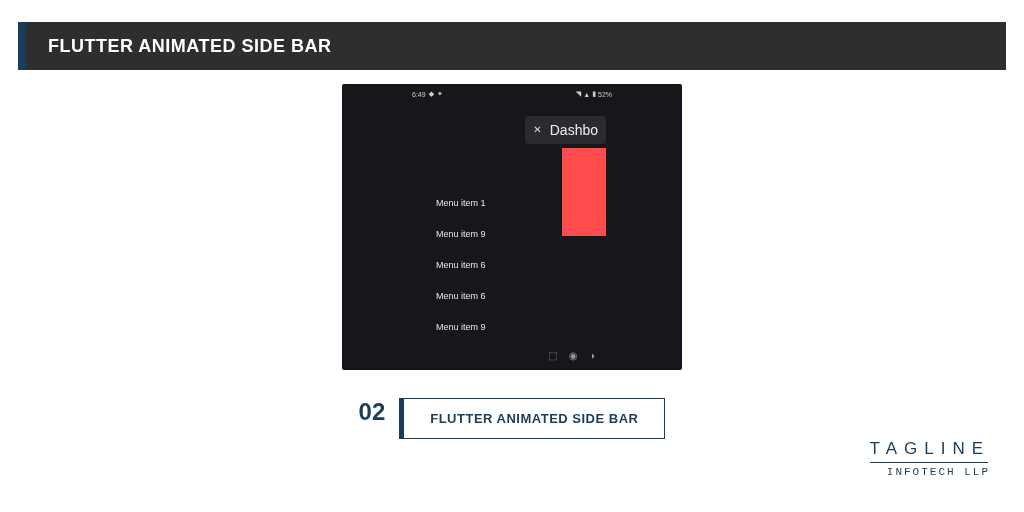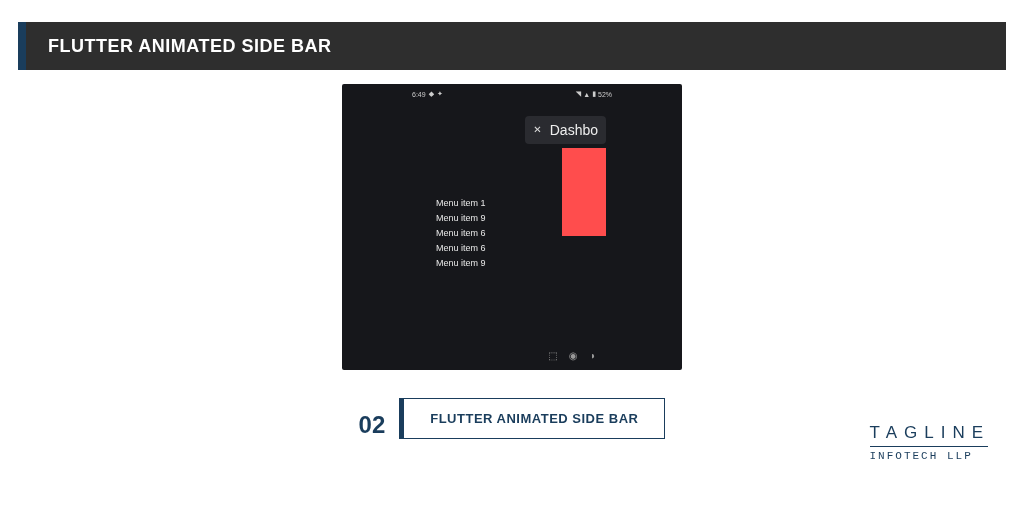--- a/index.html
+++ b/index.html
@@ -83,21 +83,21 @@
       width: 44px;
       height: 88px;
       background: #ff4d4d;
     }
     .menu-list {
       position: absolute;
       top: 114px;
       left: 94px;
       display: flex;
       flex-direction: column;
-      gap: 5px;
+      gap: 21px;
     }
     .menu-item {
       color: #e8e8e8;
       font-size: 9px;
       font-weight: 500;
     }
     .bottom-icons {
       position: absolute;
       bottom: 10px;
       right: 84px;
@@ -109,21 +109,21 @@
       height: 10px;
       display: flex;
       align-items: center;
       justify-content: center;
       color: #999;
       font-size: 10px;
     }
     .caption-row {
       margin-top: 28px;
       display: flex;
-      align-items: flex-end;
+      align-items: flex-start;
       gap: 14px;
     }
     .caption-number {
       color: #1a3d5c;
       font-size: 24px;
       font-weight: bold;
       display: flex;
       align-items: center;
     }
     .caption-box {
@@ -132,23 +132,23 @@
       padding: 12px 26px;
       color: #1a3d5c;
       font-weight: bold;
       font-size: 13px;
       letter-spacing: 0.5px;
       display: flex;
       align-items: center;
     }
     .logo {
       position: absolute;
-      bottom: 50px;
+      bottom: 34px;
       right: 34px;
-      text-align: left;
+      text-align: right;
     }
     .logo-top {
       color: #1a3d5c;
       font-size: 17px;
       font-weight: 500;
       letter-spacing: 7px;
     }
     .logo-divider {
       height: 1px;
       background: #1a3d5c;

